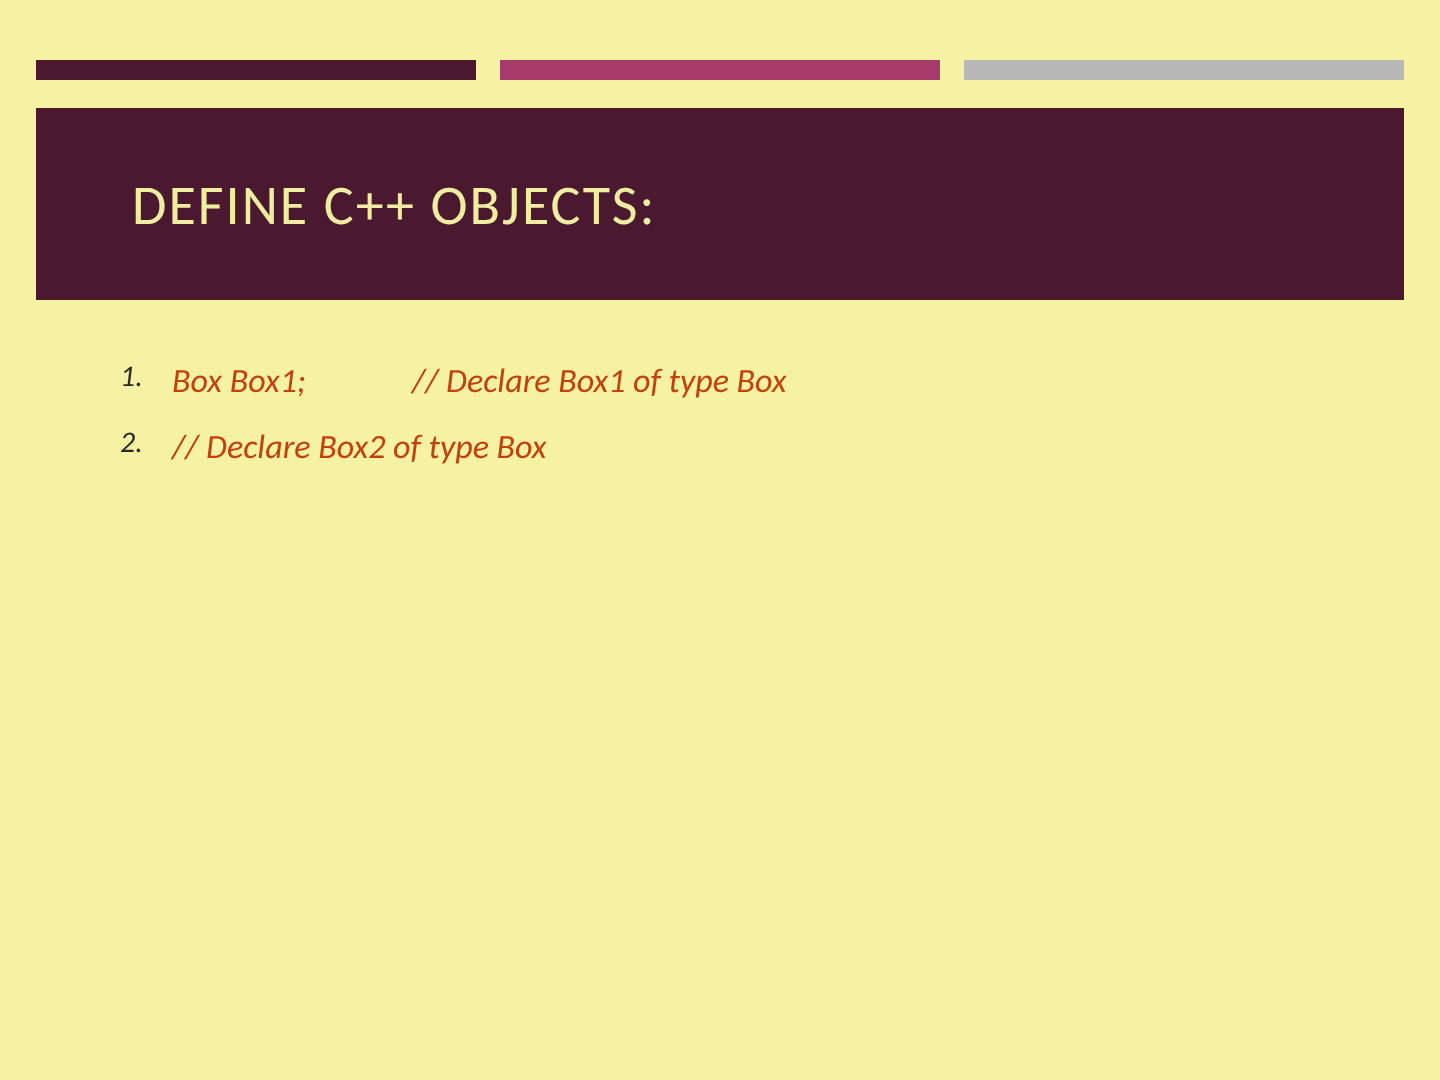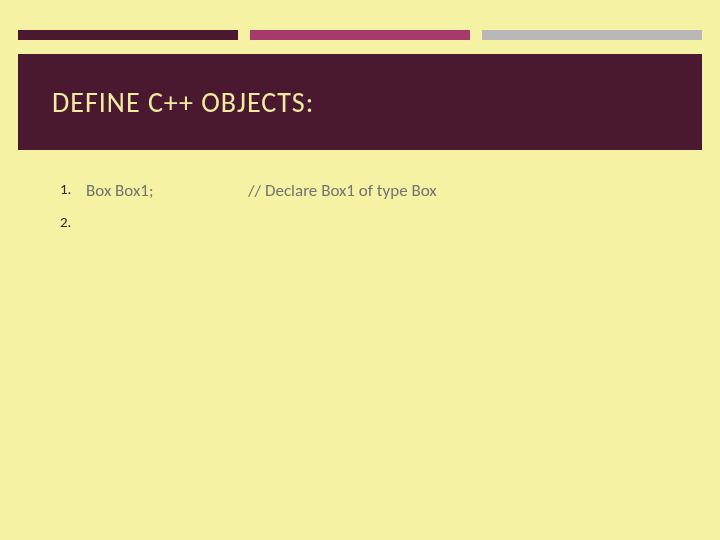--- a/index.html
+++ b/index.html
@@ -29,21 +29,21 @@
   .stripe.gray { background: #b8b8b8; }
   .title-block {
     position: absolute;
     top: 54px;
     left: 18px;
     right: 18px;
     height: 96px;
     background: #4a1930;
     display: flex;
     align-items: center;
-    padding-left: 34px;
+    padding-left: 48px;
   }
   .title-text {
     color: #f0eca0;
     font-size: 28px;
     letter-spacing: 1px;
     font-weight: 400;
   }
   .content {
     position: absolute;
     top: 180px;
@@ -53,38 +53,38 @@
   .list {
     list-style: none;
     counter-reset: item;
   }
   .list li {
     counter-increment: item;
     position: relative;
     padding-left: 26px;
     margin-bottom: 12px;
     font-size: 17px;
-    color: #737373;
+    color: #c2410c;
     display: flex;
+    font-style: italic;
   }
   .list li::before {
     content: counter(item) ".";
     position: absolute;
     left: 0;
     top: 0;
     font-size: 15px;
     color: #2a2a2a;
   }
   .code-col {
     width: 120px;
     flex: 0 0 120px;
   }
   .comment-col {
     flex: 1;
-    margin-left: 42px;
   }
 </style>
 </head>
 <body>
 
 <div class="stripe-row">
   <div class="stripe dark"></div>
   <div class="stripe mag"></div>
   <div class="stripe gray"></div>
 </div>
@@ -93,15 +93,16 @@
   <div class="title-text">DEFINE C++ OBJECTS:</div>
 </div>
 
 <div class="content">
   <ol class="list">
     <li>
       <span class="code-col">Box Box1;</span>
       <span class="comment-col">// Declare Box1 of type Box</span>
     </li>
     <li>
+      <span class="comment-col">// Declare Box2 of type Box</span>
     </li>
   </ol>
 </div>
 
 </body></html>

